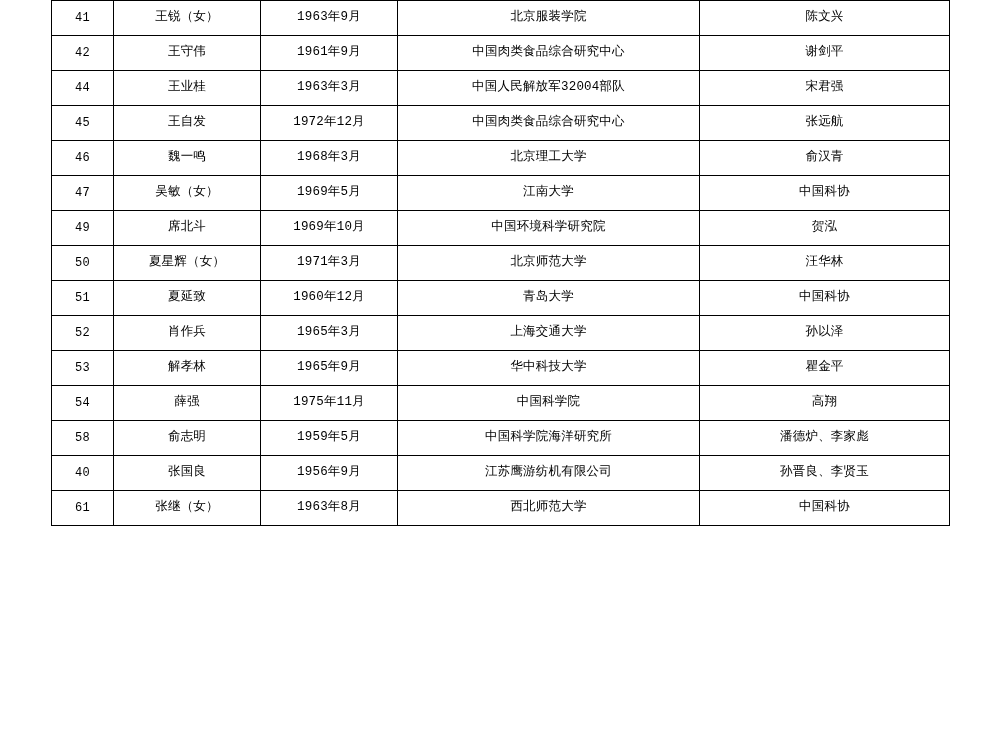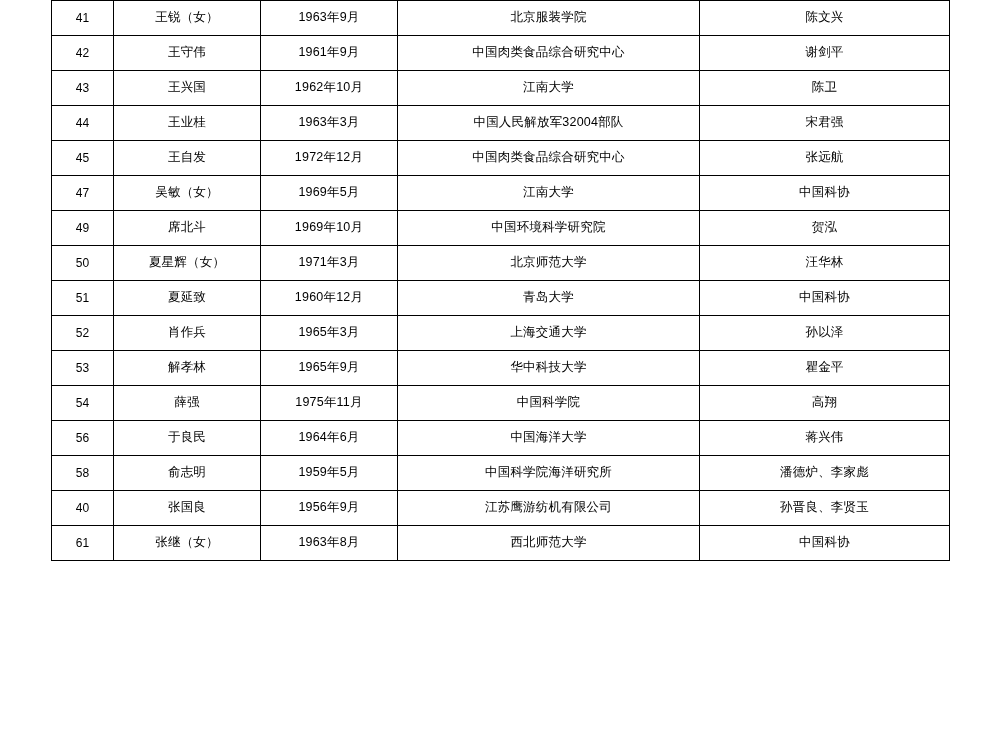--- a/index.html
+++ b/index.html
@@ -19,20 +19,21 @@
     width: 1000px;
     height: 736px;
     box-sizing: border-box;
   }
   table.roster {
     border-collapse: collapse;
     table-layout: fixed;
     margin: 0 auto;
     width: 898px;
     margin-left: 51px;
+    font-family: Liberation Mono, monospace;
   }
   table.roster col.c-num   { width: 62px; }
   table.roster col.c-name  { width: 147px; }
   table.roster col.c-date  { width: 137px; }
   table.roster col.c-org   { width: 302px; }
   table.roster col.c-ref   { width: 250px; }
 
   table.roster td {
     border: 1px solid #000000;
     height: 34px;
@@ -73,39 +74,39 @@
         <td>陈文兴</td>
       </tr>
       <tr>
         <td class="num">42</td>
         <td>王守伟</td>
         <td>1961年9月</td>
         <td>中国肉类食品综合研究中心</td>
         <td>谢剑平</td>
       </tr>
       <tr>
-        <td class="num">43</td>
-        <td>王兴国</td>
-        <td>1962年10月</td>
-        <td>江南大学</td>
-        <td>陈卫</td>
-      </tr>
-      <tr>
         <td class="num">44</td>
         <td>王业桂</td>
         <td>1963年3月</td>
         <td>中国人民解放军32004部队</td>
         <td>宋君强</td>
       </tr>
       <tr>
         <td class="num">45</td>
         <td>王自发</td>
         <td>1972年12月</td>
         <td>中国肉类食品综合研究中心</td>
         <td>张远航</td>
+      </tr>
+      <tr>
+        <td class="num">46</td>
+        <td>魏一鸣</td>
+        <td>1968年3月</td>
+        <td>北京理工大学</td>
+        <td>俞汉青</td>
       </tr>
       <tr>
         <td class="num">47</td>
         <td>吴敏（女）</td>
         <td>1969年5月</td>
         <td>江南大学</td>
         <td>中国科协</td>
       </tr>
       <tr>
         <td class="num">49</td>
@@ -143,27 +144,20 @@
         <td>瞿金平</td>
       </tr>
       <tr>
         <td class="num">54</td>
         <td>薛强</td>
         <td>1975年11月</td>
         <td>中国科学院</td>
         <td>高翔</td>
       </tr>
       <tr>
-        <td class="num">56</td>
-        <td>于良民</td>
-        <td>1964年6月</td>
-        <td>中国海洋大学</td>
-        <td>蒋兴伟</td>
-      </tr>
-      <tr>
         <td class="num">58</td>
         <td>俞志明</td>
         <td>1959年5月</td>
         <td>中国科学院海洋研究所</td>
         <td>潘德炉、李家彪</td>
       </tr>
       <tr>
         <td class="num">40</td>
         <td>张国良</td>
         <td>1956年9月</td>

